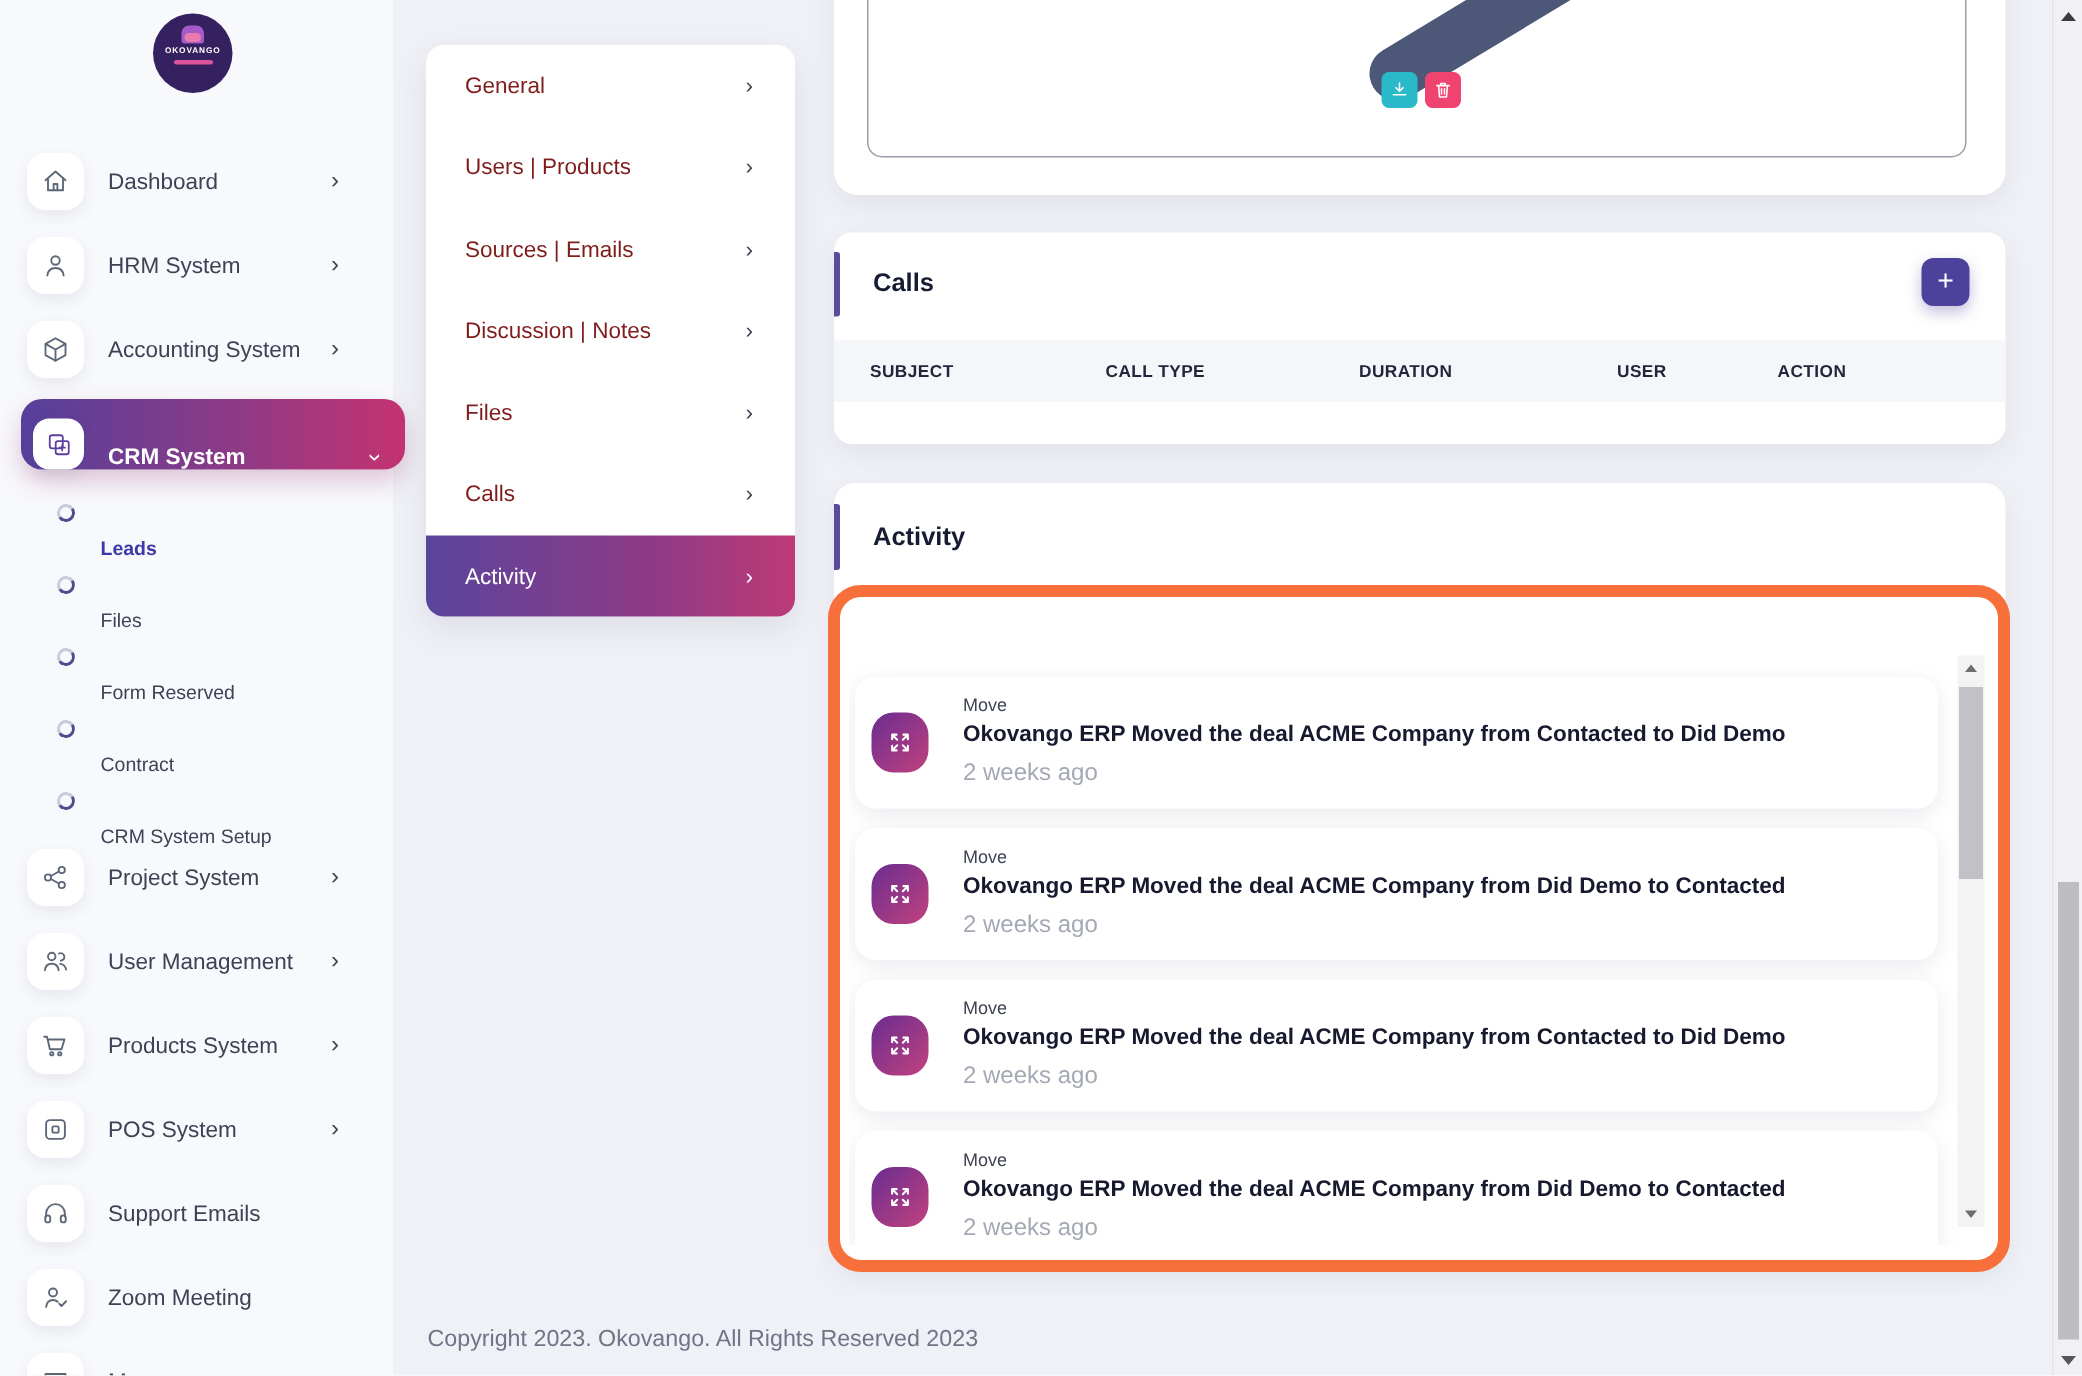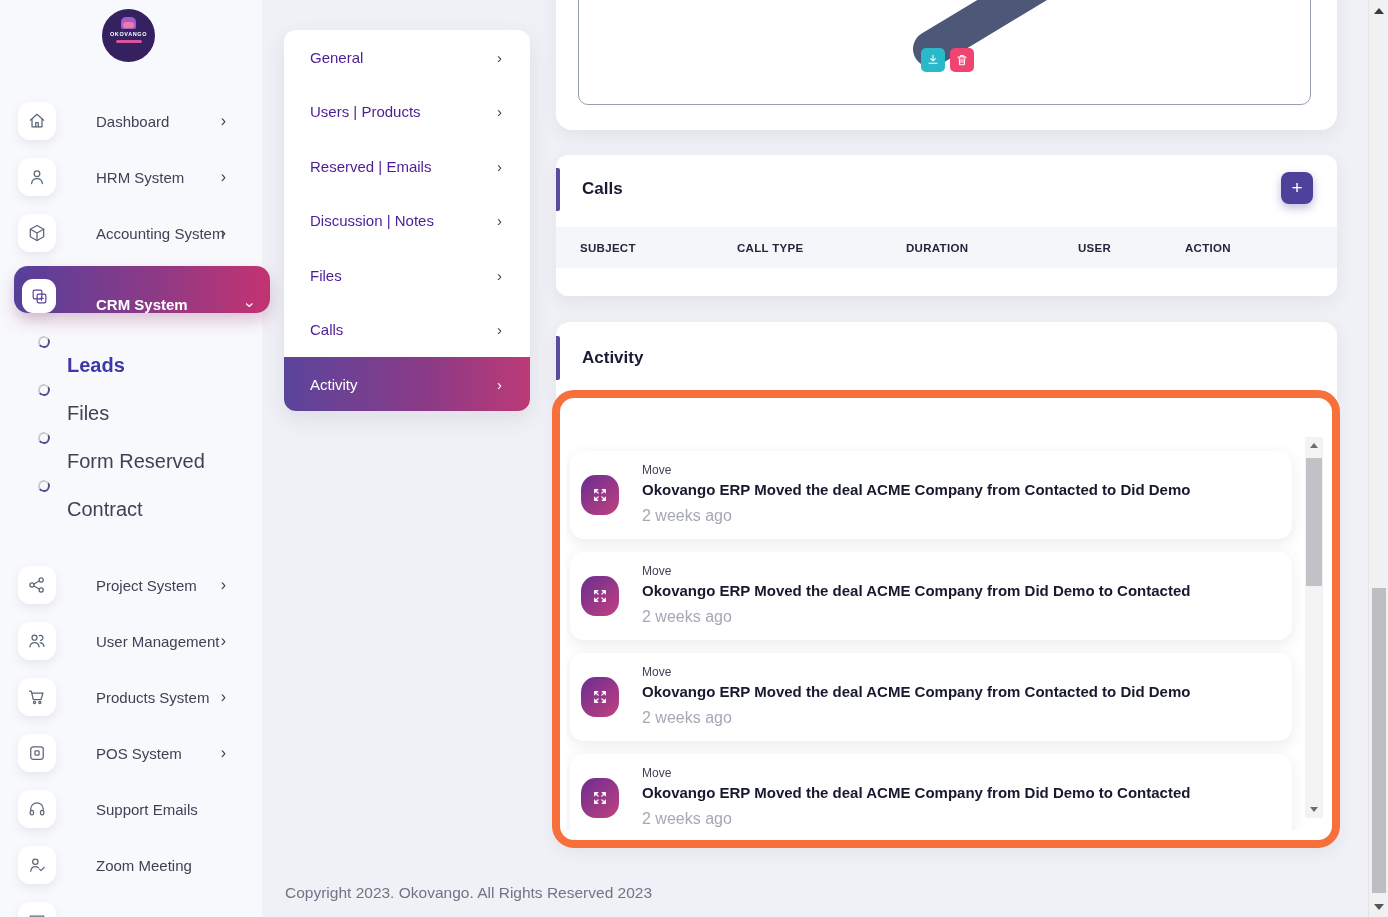--- a/index.html
+++ b/index.html
@@ -8,45 +8,45 @@
 
   
   .sidebar{position:absolute;left:0;top:0;width:262px;height:917px;background:#f8f9fc;}
   .logo{position:absolute;left:102px;top:9px;width:53px;height:53px;border-radius:50%;
         background:#35215f;overflow:hidden;text-align:center;}
   .hippo{width:15px;height:12px;margin:8px auto 2px;background:#a65ac9;border-radius:5px 5px 2px 2px;position:relative;}
   .hippo::after{content:"";position:absolute;left:2px;right:2px;bottom:1px;height:6px;background:#e97cab;border-radius:3px;}
   .logo-text{font-size:5.5px;font-weight:700;letter-spacing:.6px;color:#ffffff;line-height:7px;}
   .logo-tag{width:26px;height:3px;margin:2px auto 0;background:#d9549a;border-radius:2px;}
 
-  .nav-item{position:absolute;left:18px;width:226px;height:44px;display:flex;align-items:center;cursor:pointer;gap:24px;}
+  .nav-item{position:absolute;left:18px;width:226px;height:44px;display:flex;align-items:center;cursor:pointer;}
   .nav-icon{width:38px;height:38px;background:#ffffff;border-radius:12px;flex:0 0 38px;
             display:flex;align-items:center;justify-content:center;box-shadow:0 4px 10px rgba(80,85,120,.10);}
   .nav-icon svg{stroke:#5d6778;fill:none;stroke-width:1.5;stroke-linecap:round;stroke-linejoin:round;}
   .nav-label{margin-left:16px;font-size:15px;color:#3f4254;white-space:nowrap;}
   .nav-chevron{position:absolute;right:18px;font-size:16px;color:#3f4254;line-height:1;}
   .nav-active{left:14px;width:256px;height:47px;border-radius:14px;
               background:linear-gradient(90deg,#55409b 0%,#8d3a86 55%,#c43371 100%);
               box-shadow:0 8px 16px rgba(150,60,120,.28);align-items:flex-end;}
   .nav-active .nav-icon{margin-left:8px;width:34px;height:34px;flex-basis:34px;border-radius:11px;}
   .nav-active .nav-icon svg{stroke:#5b3f9e;}
   .nav-active .nav-label{color:#ffffff;font-weight:700;}
   .nav-active .nav-chevron{color:#ffffff;transform:rotate(90deg);}
 
   .sub-item{position:absolute;left:38px;height:34px;display:flex;align-items:center;gap:17px;cursor:pointer;}
   .bullet{width:8px;height:8px;border-radius:50%;border:2px solid #4a4f8c;
           border-top-color:#c7ccd8;border-left-color:#c7ccd8;transform:rotate(12deg);}
-  .sub-label{font-size:20px;color:#3f4254;margin-top:47px;}
+  .sub-label{font-size:13px;color:#3f4254;margin-top:47px;}
   .sub-active .sub-label{color:#3d38a5;font-weight:700;}
 
   
   .submenu{position:absolute;left:284px;top:30px;width:246px;height:381px;background:#ffffff;
            border-radius:12px;box-shadow:0 8px 22px rgba(62,63,100,.10);}
   .submenu-item{position:absolute;left:0;width:246px;height:54px;display:flex;align-items:center;cursor:pointer;}
-  .submenu-label{margin-left:26px;font-size:15px;color:#4c1d95;}
+  .submenu-label{margin-left:26px;font-size:15px;color:#7f1d1d;}
   .submenu-chevron{position:absolute;right:28px;font-size:15px;color:#3f4254;line-height:1;}
   .submenu-active{background:linear-gradient(90deg,#5a459c 0%,#8d3a86 60%,#bd3a77 100%);
                   border-radius:0 0 12px 12px;}
   .submenu-active .submenu-label,.submenu-active .submenu-chevron{color:#ffffff;}
 
   
   .card{position:absolute;background:#ffffff;box-shadow:0 6px 18px rgba(62,63,100,.08);}
   .accent{position:absolute;left:0;width:4px;background:#5b4b9e;border-radius:0 2px 2px 0;}
   .card-title{position:absolute;left:26px;font-size:17px;font-weight:700;color:#181c32;}
 
@@ -175,20 +175,24 @@
       <span class="sub-label">Files</span>
     </div>
     <div class="sub-item" style="top:421px">
       <span class="bullet"></span>
       <span class="sub-label">Form Reserved</span>
     </div>
     <div class="sub-item" style="top:469px">
       <span class="bullet"></span>
       <span class="sub-label">Contract</span>
     </div>
+    <div class="sub-item" style="top:517px">
+      <span class="bullet"></span>
+      <span class="sub-label">CRM System Setup</span>
+    </div>
 
     <div class="nav-item" style="top:563px">
       <span class="nav-icon">
         <svg width="20" height="20" viewBox="0 0 24 24">
             <circle cx="6" cy="12" r="2.5"></circle>
             <circle cx="17" cy="6" r="2.5"></circle>
             <circle cx="17" cy="18" r="2.5"></circle>
             <path d="M8.3 10.8 L14.7 7.2 M8.3 13.2 l6.4 3.6"></path>
           </svg>
       </span>
@@ -267,21 +271,21 @@
   <div class="submenu">
     <div class="submenu-item" style="top:0">
       <span class="submenu-label">General</span>
       <span class="submenu-chevron">›</span>
     </div>
     <div class="submenu-item" style="top:54px">
       <span class="submenu-label">Users | Products</span>
       <span class="submenu-chevron">›</span>
     </div>
     <div class="submenu-item" style="top:109px">
-      <span class="submenu-label">Reserved | Emails</span>
+      <span class="submenu-label">Sources | Emails</span>
       <span class="submenu-chevron">›</span>
     </div>
     <div class="submenu-item" style="top:163px">
       <span class="submenu-label">Discussion | Notes</span>
       <span class="submenu-chevron">›</span>
     </div>
     <div class="submenu-item" style="top:218px">
       <span class="submenu-label">Files</span>
       <span class="submenu-chevron">›</span>
     </div>

